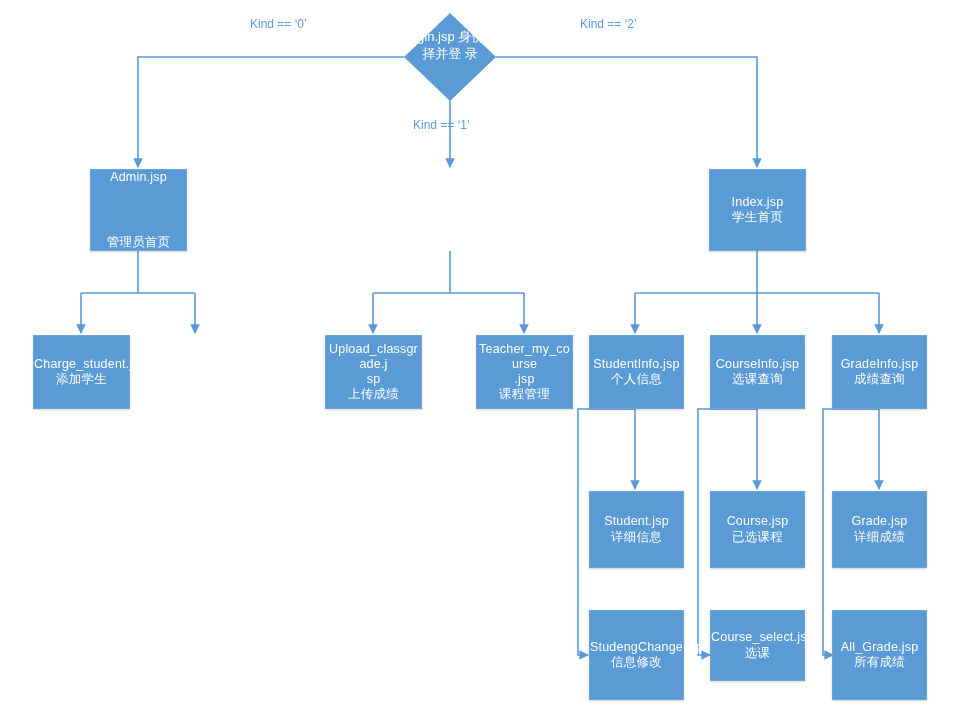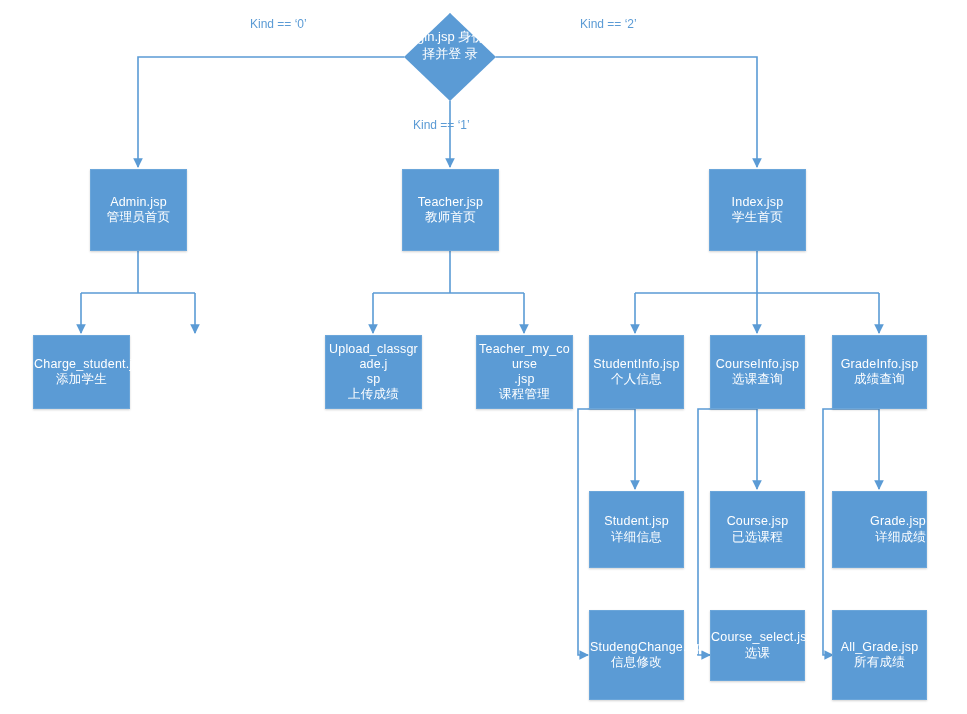--- a/index.html
+++ b/index.html
@@ -152,29 +152,25 @@
 
   <div class="diamond" style="left:404px; top:13px;">
     <div class="dshape"></div>
     <div class="dtext">
       <span class="ln">Login.jsp</span>
       <span class="ln">身份选择并登</span>
       <span class="ln">录</span>
     </div>
   </div>
 
-  <div class="node" style="left:90px; top:169px; width:97px; height:82px;">
+  <div class="node" style="left:90px; top:169px; width:97px; height:82px;justify-content:space-between;">
     <span class="ln">Admin.jsp</span>
     <span class="ln">管理员首页</span>
   </div>
 
-  <div class="node" style="left:402px; top:169px; width:97px; height:82px;">
-    <span class="ln">Teacher.jsp</span>
-    <span class="ln">教师首页</span>
-  </div>
 
   <div class="node" style="left:709px; top:169px; width:97px; height:82px;">
     <span class="ln">Index.jsp</span>
     <span class="ln">学生首页</span>
   </div>
 
   <div class="node" style="left:33px; top:335px; width:97px; height:74px;">
     <span class="ln">Charge_student.jsp</span>
     <span class="ln">添加学生</span>
   </div>
@@ -210,21 +206,21 @@
   <div class="node" style="left:589px; top:491px; width:95px; height:77px;">
     <span class="ln">Student.jsp</span>
     <span class="ln">详细信息</span>
   </div>
 
   <div class="node" style="left:710px; top:491px; width:95px; height:77px;">
     <span class="ln">Course.jsp</span>
     <span class="ln">已选课程</span>
   </div>
 
-  <div class="node" style="left:832px; top:491px; width:95px; height:77px;text-align:right;">
+  <div class="node" style="left:832px; top:491px; width:95px; height:77px;">
     <span class="ln">Grade.jsp</span>
     <span class="ln">详细成绩</span>
   </div>
 
   <div class="node" style="left:589px; top:610px; width:95px; height:90px;">
     <span class="ln">StudengChange.jsp</span>
     <span class="ln">信息修改</span>
   </div>
 
   <div class="node" style="left:710px; top:610px; width:95px; height:71px;">

